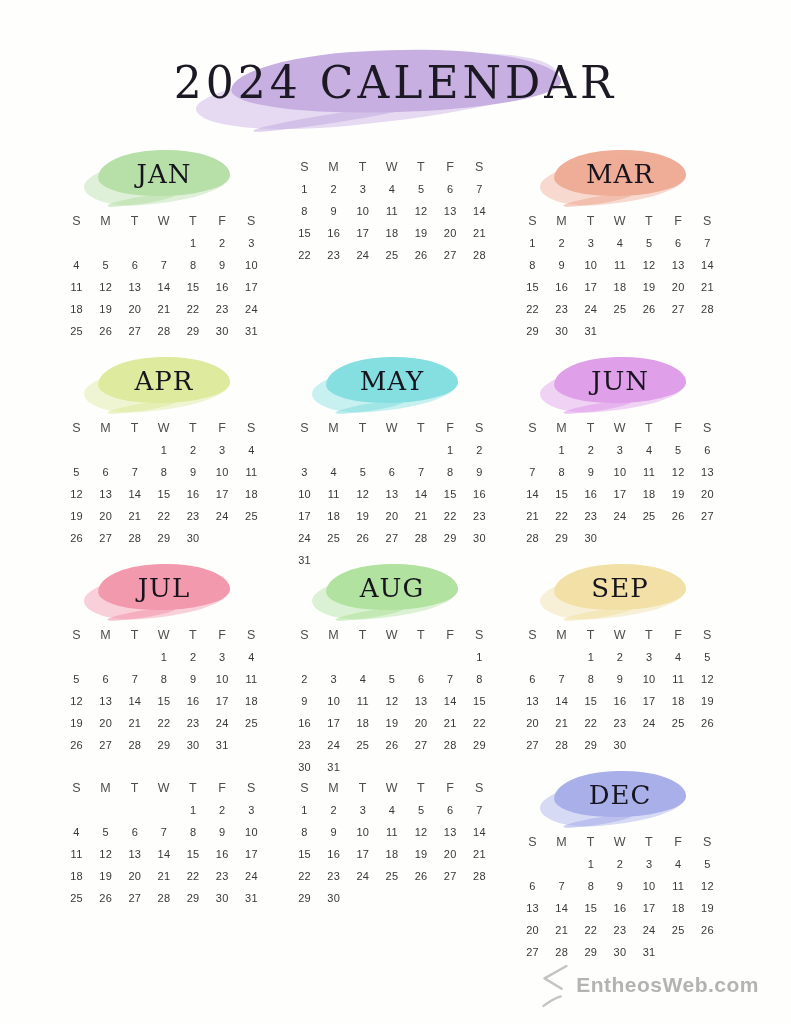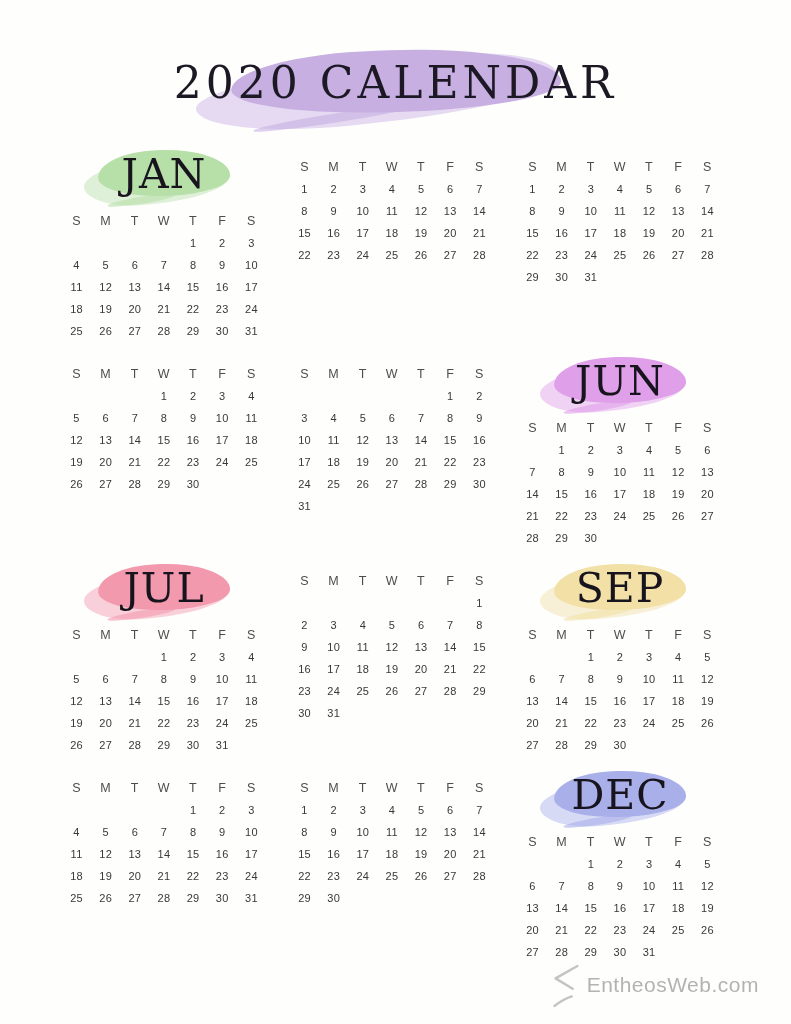--- a/index.html
+++ b/index.html
@@ -69,21 +69,21 @@
   .month-card { position:relative; }
   .month-head { position:relative; height:54px; }
   .month-brush { width:132px; height:46px; }
   .month-name {
     position:relative; z-index:1;
     display:block;
     text-align:center;
     line-height:56px;
     font-family:"DejaVu Serif","Liberation Serif",serif;
     font-weight:400;
-    font-size:41px;
+    font-size:26px;
     letter-spacing:1px;
     color:#17141d;
   }
   .day-grid {
     display:grid;
     grid-template-columns:repeat(7,1fr);
     grid-auto-rows:22px;
     margin-top:10px;
     text-align:center;
   }
@@ -114,21 +114,21 @@
     letter-spacing:.5px;
   }
 </style>
 </head>
 <body>
 
 <div class="page">
 
   <header class="title-wrap">
     <div class="brush title-brush" style="--c: #c7afe2;"></div>
-    <h1 class="page-title">2020 CALENDAR</h1>
+    <h1 class="page-title">2024 CALENDAR</h1>
   </header>
 
   <main class="months-grid">
     <section class="month-card">
       <div class="month-head">
         <div class="brush month-brush" style="--c: #b7dfa8;"></div>
         <span class="month-name">JAN</span>
       </div>
       <div class="day-grid">
           <span class="cell head">S</span>
@@ -210,20 +210,24 @@
           <span class="cell date">23</span>
           <span class="cell date">24</span>
           <span class="cell date">25</span>
           <span class="cell date">26</span>
           <span class="cell date">27</span>
           <span class="cell date">28</span>
         </div>
     </section>
 
     <section class="month-card">
+      <div class="month-head">
+        <div class="brush month-brush" style="--c: #efae97;"></div>
+        <span class="month-name">MAR</span>
+      </div>
       <div class="day-grid">
           <span class="cell head">S</span>
           <span class="cell head">M</span>
           <span class="cell head">T</span>
           <span class="cell head">W</span>
           <span class="cell head">T</span>
           <span class="cell head">F</span>
           <span class="cell head">S</span>
           <span class="cell date">1</span>
           <span class="cell date">2</span>
@@ -257,67 +261,75 @@
           <span class="cell date">30</span>
           <span class="cell date">31</span>
           <span class="cell date"></span>
           <span class="cell date"></span>
           <span class="cell date"></span>
           <span class="cell date"></span>
         </div>
     </section>
 
     <section class="month-card">
-      <div class="day-grid">
-          <span class="cell head">S</span>
-          <span class="cell head">M</span>
-          <span class="cell head">T</span>
-          <span class="cell head">W</span>
-          <span class="cell head">T</span>
-          <span class="cell head">F</span>
-          <span class="cell head">S</span>
-          <span class="cell date"></span>
-          <span class="cell date"></span>
-          <span class="cell date"></span>
-          <span class="cell date">1</span>
-          <span class="cell date">2</span>
-          <span class="cell date">3</span>
-          <span class="cell date">4</span>
-          <span class="cell date">5</span>
-          <span class="cell date">6</span>
-          <span class="cell date">7</span>
-          <span class="cell date">8</span>
-          <span class="cell date">9</span>
-          <span class="cell date">10</span>
-          <span class="cell date">11</span>
-          <span class="cell date">12</span>
-          <span class="cell date">13</span>
-          <span class="cell date">14</span>
-          <span class="cell date">15</span>
-          <span class="cell date">16</span>
-          <span class="cell date">17</span>
-          <span class="cell date">18</span>
-          <span class="cell date">19</span>
-          <span class="cell date">20</span>
-          <span class="cell date">21</span>
-          <span class="cell date">22</span>
-          <span class="cell date">23</span>
-          <span class="cell date">24</span>
-          <span class="cell date">25</span>
-          <span class="cell date">26</span>
-          <span class="cell date">27</span>
-          <span class="cell date">28</span>
-          <span class="cell date">29</span>
-          <span class="cell date">30</span>
-          <span class="cell date"></span>
-          <span class="cell date"></span>
-        </div>
-    </section>
-
-    <section class="month-card">
+      <div class="month-head">
+        <div class="brush month-brush" style="--c: #deea9e;"></div>
+        <span class="month-name">APR</span>
+      </div>
+      <div class="day-grid">
+          <span class="cell head">S</span>
+          <span class="cell head">M</span>
+          <span class="cell head">T</span>
+          <span class="cell head">W</span>
+          <span class="cell head">T</span>
+          <span class="cell head">F</span>
+          <span class="cell head">S</span>
+          <span class="cell date"></span>
+          <span class="cell date"></span>
+          <span class="cell date"></span>
+          <span class="cell date">1</span>
+          <span class="cell date">2</span>
+          <span class="cell date">3</span>
+          <span class="cell date">4</span>
+          <span class="cell date">5</span>
+          <span class="cell date">6</span>
+          <span class="cell date">7</span>
+          <span class="cell date">8</span>
+          <span class="cell date">9</span>
+          <span class="cell date">10</span>
+          <span class="cell date">11</span>
+          <span class="cell date">12</span>
+          <span class="cell date">13</span>
+          <span class="cell date">14</span>
+          <span class="cell date">15</span>
+          <span class="cell date">16</span>
+          <span class="cell date">17</span>
+          <span class="cell date">18</span>
+          <span class="cell date">19</span>
+          <span class="cell date">20</span>
+          <span class="cell date">21</span>
+          <span class="cell date">22</span>
+          <span class="cell date">23</span>
+          <span class="cell date">24</span>
+          <span class="cell date">25</span>
+          <span class="cell date">26</span>
+          <span class="cell date">27</span>
+          <span class="cell date">28</span>
+          <span class="cell date">29</span>
+          <span class="cell date">30</span>
+          <span class="cell date"></span>
+          <span class="cell date"></span>
+        </div>
+    </section>
+
+    <section class="month-card">
+      <div class="month-head">
+        <div class="brush month-brush" style="--c: #85dfe1;"></div>
+        <span class="month-name">MAY</span>
+      </div>
       <div class="day-grid">
           <span class="cell head">S</span>
           <span class="cell head">M</span>
           <span class="cell head">T</span>
           <span class="cell head">W</span>
           <span class="cell head">T</span>
           <span class="cell head">F</span>
           <span class="cell head">S</span>
           <span class="cell date"></span>
           <span class="cell date"></span>
@@ -460,20 +472,24 @@
           <span class="cell date">27</span>
           <span class="cell date">28</span>
           <span class="cell date">29</span>
           <span class="cell date">30</span>
           <span class="cell date">31</span>
           <span class="cell date"></span>
         </div>
     </section>
 
     <section class="month-card">
+      <div class="month-head">
+        <div class="brush month-brush" style="--c: #b2e2a0;"></div>
+        <span class="month-name">AUG</span>
+      </div>
       <div class="day-grid">
           <span class="cell head">S</span>
           <span class="cell head">M</span>
           <span class="cell head">T</span>
           <span class="cell head">W</span>
           <span class="cell head">T</span>
           <span class="cell head">F</span>
           <span class="cell head">S</span>
           <span class="cell date"></span>
           <span class="cell date"></span>
@@ -715,16 +731,16 @@
           <span class="cell date"></span>
         </div>
     </section>
   </main>
 
   <footer class="footer">
     <svg class="logo-swoosh" viewBox="0 0 40 48" fill="none" xmlns="http://www.w3.org/2000/svg">
       <path d="M32 4 L9 17 L27 28" stroke="#c4c4c4" stroke-width="2.6" stroke-linecap="round" stroke-linejoin="round"></path>
       <path d="M26 36 Q17 39 8 46" stroke="#c4c4c4" stroke-width="2.6" stroke-linecap="round"></path>
     </svg>
-    <span class="logo-text" style="color: rgb(179, 179, 179);">EntheosWeb.com</span>
+    <span class="logo-text" style="color: rgb(179, 179, 179); font-weight: bold;">EntheosWeb.com</span>
   </footer>
 
 </div>
 
 </body></html>

